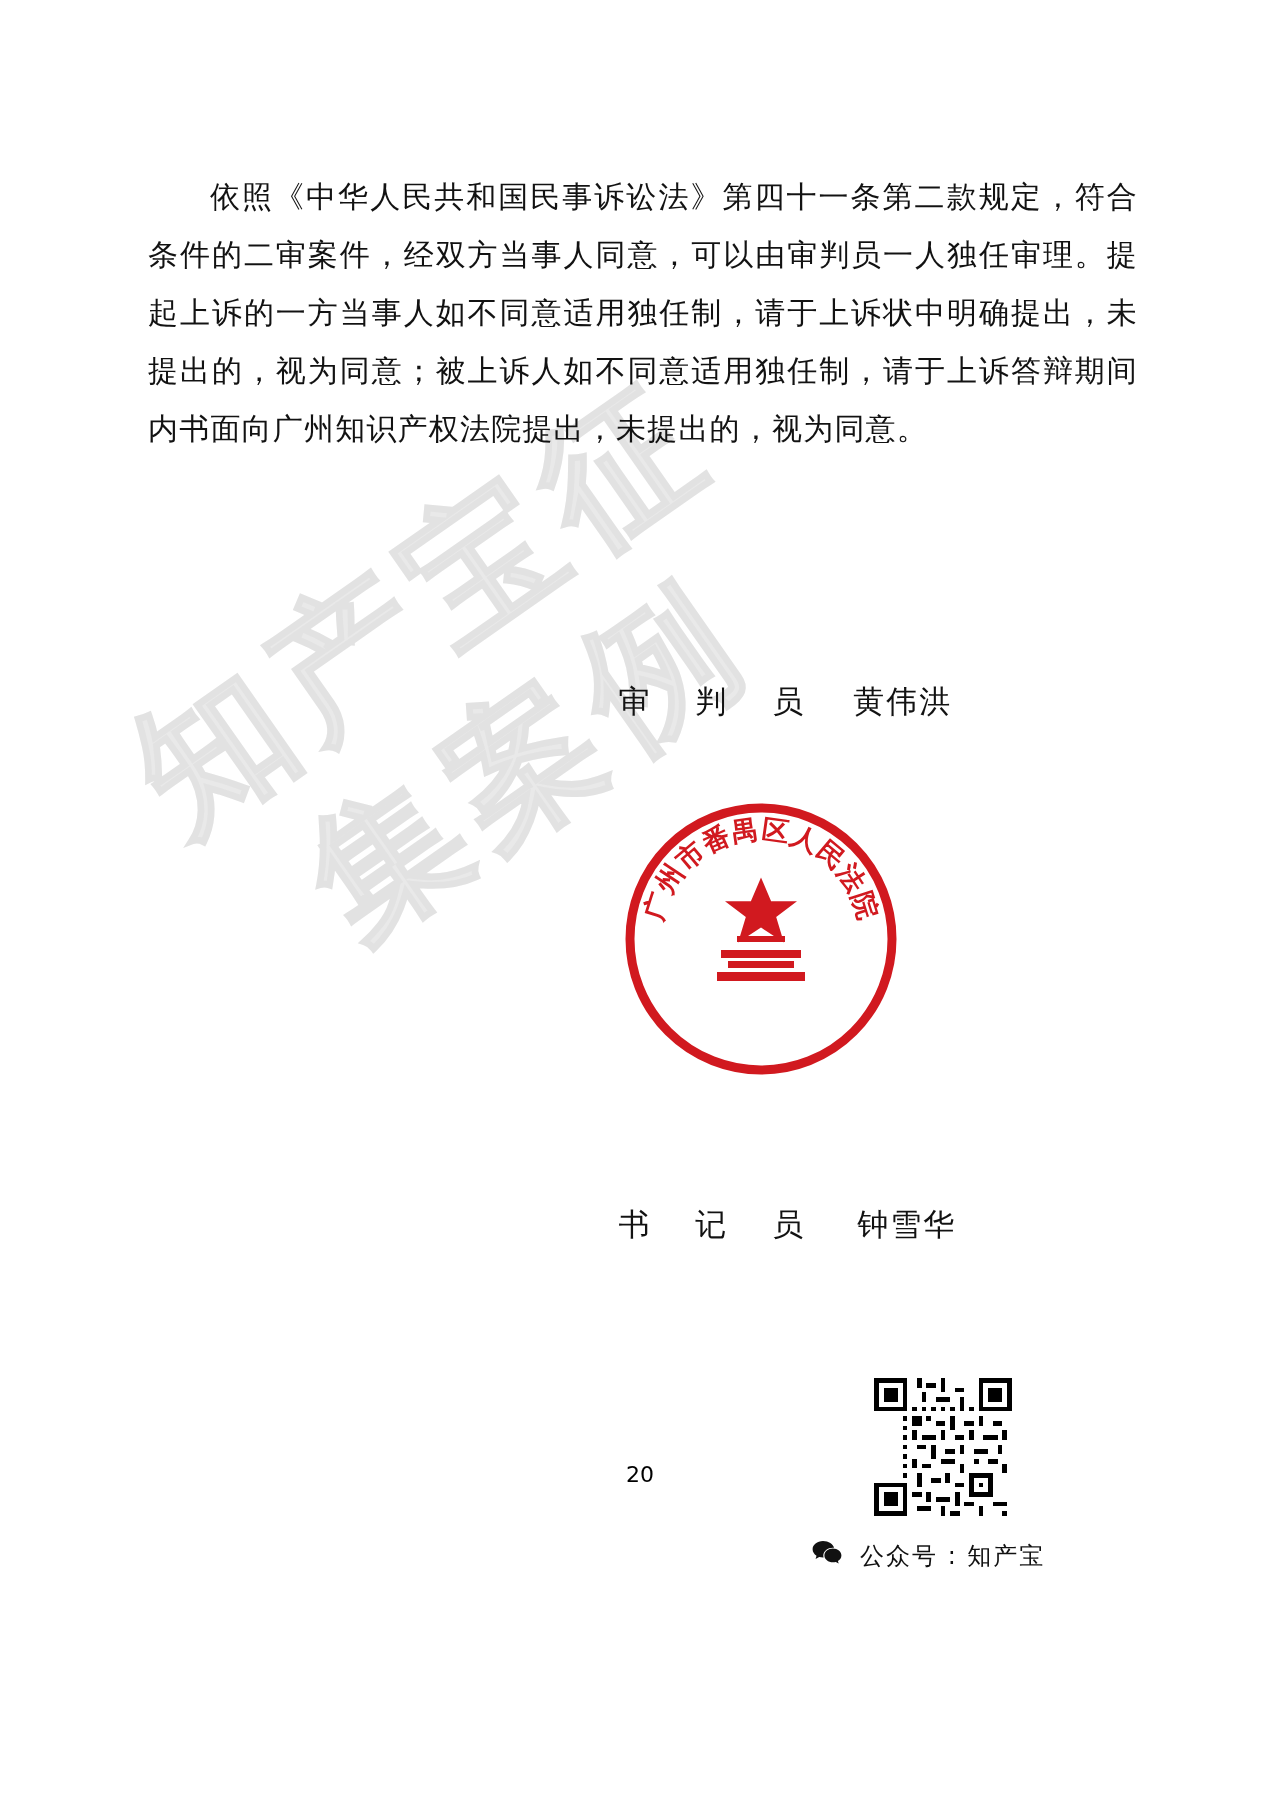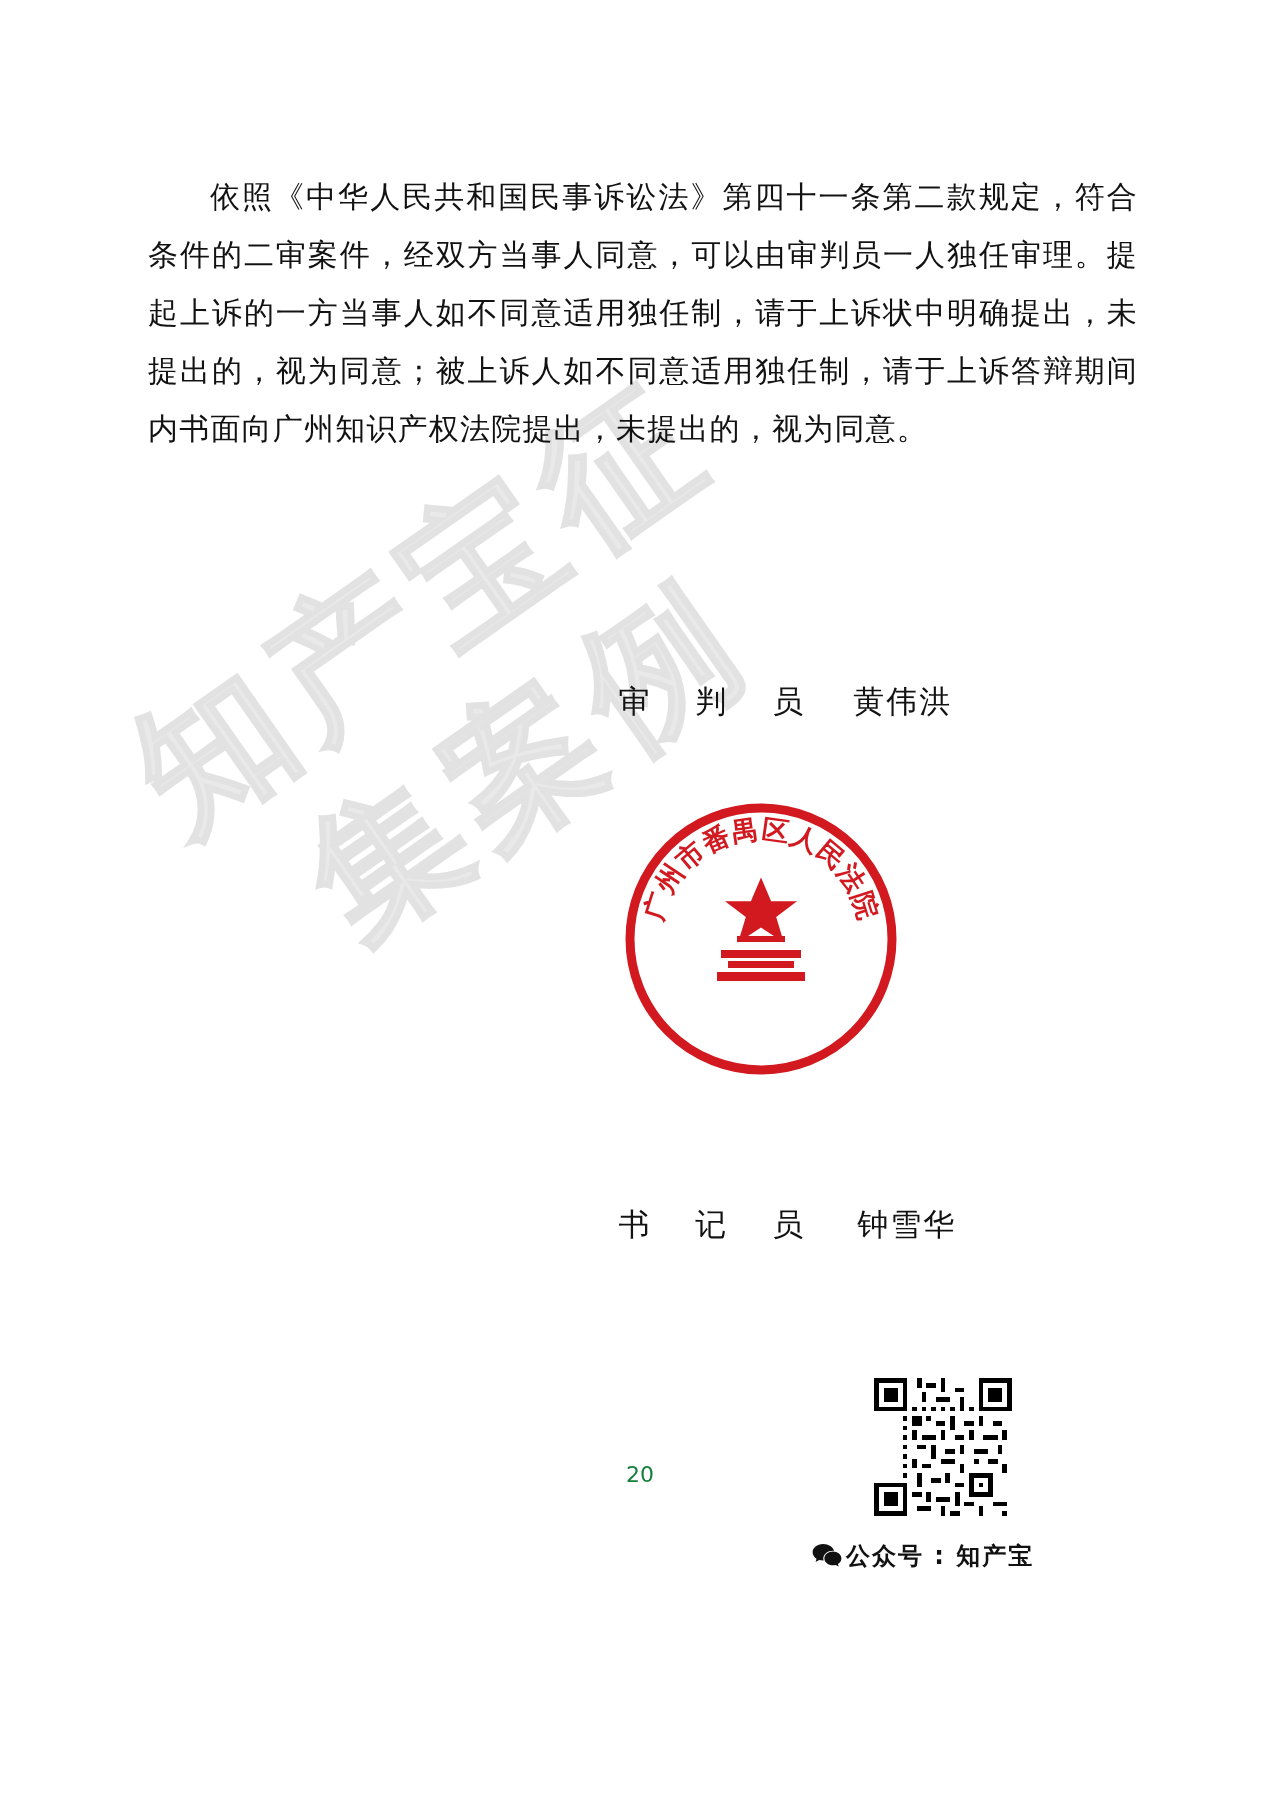--- a/index.html
+++ b/index.html
@@ -125,46 +125,46 @@
   }
 
   
   .page-number {
     position: absolute;
     left: 0;
     right: 0;
     top: 1462px;
     text-align: center;
     font-size: 22px;
-    color: #15803d;
+    color: #000000;
     font-family: "DejaVu Sans", "Liberation Sans", sans-serif;
   }
 
   
   .qr-block {
     position: absolute;
     left: 874px;
     top: 1378px;
     width: 138px;
     height: 138px;
   }
   .qr-block svg { display: block; }
 
   .wechat-line {
     position: absolute;
     left: 812px;
     top: 1540px;
     display: flex;
-    align-items: center;
-    gap: 4px;
+    align-items: flex-start;
+    gap: 18px;
     font-family: "DejaVu Sans", "Liberation Sans", sans-serif;
     font-size: 24px;
     color: #111;
     letter-spacing: 2px;
-    font-weight: 700;
+    font-weight: 400;
   }
   .wechat-icon svg { display: block; }
 </style>
 </head>
 <body>
 
 <div class="page">
 
   <div class="watermark">知产宝征集案例</div>
 

